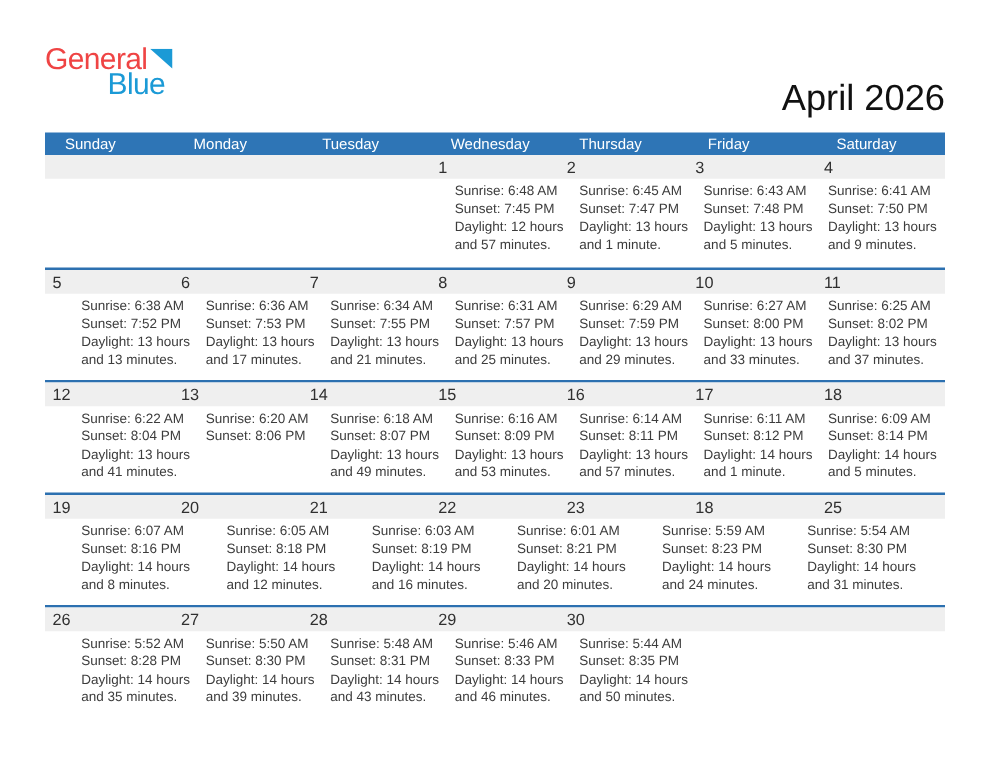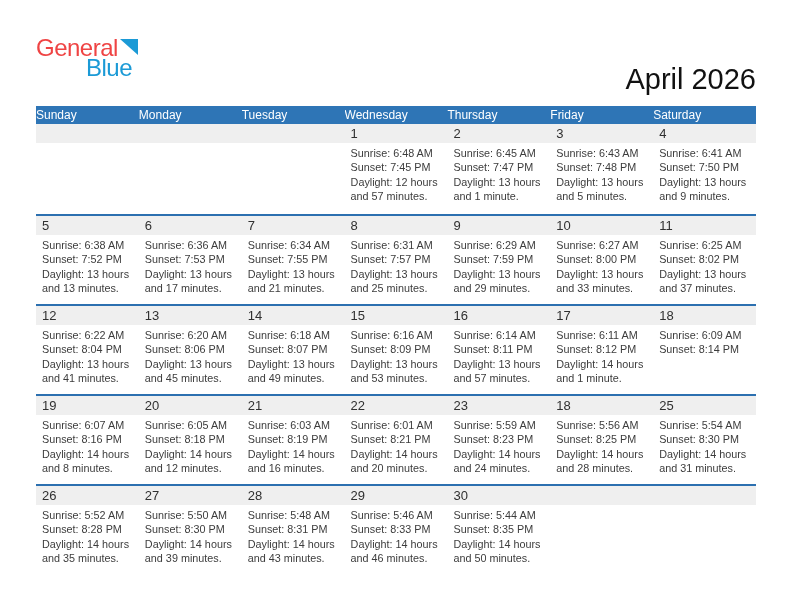--- a/index.html
+++ b/index.html
@@ -13,27 +13,27 @@
   .logo-general { font-size:24px; color:#ef4444; letter-spacing:-0.5px; }
   .logo-tri { margin-left:2px; margin-top:3px; }
   .logo-blue { font-size:24px; color:#1b9ad6; letter-spacing:-0.5px; margin:-4px 16px 0 50px; }
   
   .titleblock { position:absolute; top:34px; right:36px; text-align:right;margin-top:29px; }
   .title { font-size:29px; color:#111111; }
   .subtitle { font-size:17px; color:#1d1d1d; margin-top:9px; }
   
   .calendar { position:absolute; left:36px; right:36px; top:106px; }
   .weekday-bar { display:flex; background:#2e75b6; height:18px; align-items:center; }
-  .weekday-cell { flex:1 1 0; color:#ffffff; font-size:12px; padding-left:0;
+  .weekday-cell { flex:1 1 0; color:#ffffff; font-size:12px; padding-left:16px;
     white-space:nowrap; overflow:hidden; }
   .week-row { height:90px; box-sizing:border-box; }
   .week-row + .week-row { border-top:2px solid #2c70b0; }
   .num-band { display:flex; background:#efefef; height:19px; }
   .num-cell { flex:1 1 0; font-size:13px; color:#303030; padding:2px 0 0 6px; }
-  .detail-band { display:flex; }
+  .detail-band { display:flex;margin-left:23px; }
   .detail-cell { flex:1 1 0; padding:3px 6px 0 6px; font-size:10.8px;
     line-height:14.4px; color:#3c3c3c; }
 </style>
 </head>
 <body>
 
 <div class="page">
 
   <div class="logo">
     <div class="logo-row">
@@ -157,21 +157,20 @@
           </div>
           <div class="detail-band">
             <div class="detail-cell">
               <div class="detail-line">Sunrise: 6:22 AM</div>
               <div class="detail-line">Sunset: 8:04 PM</div>
               <div class="detail-line">Daylight: 13 hours and 41 minutes.</div>
             </div>
             <div class="detail-cell">
               <div class="detail-line">Sunrise: 6:20 AM</div>
               <div class="detail-line">Sunset: 8:06 PM</div>
-              <div class="detail-line">Daylight: 13 hours and 45 minutes.</div>
             </div>
             <div class="detail-cell">
               <div class="detail-line">Sunrise: 6:18 AM</div>
               <div class="detail-line">Sunset: 8:07 PM</div>
               <div class="detail-line">Daylight: 13 hours and 49 minutes.</div>
             </div>
             <div class="detail-cell">
               <div class="detail-line">Sunrise: 6:16 AM</div>
               <div class="detail-line">Sunset: 8:09 PM</div>
               <div class="detail-line">Daylight: 13 hours and 53 minutes.</div>
@@ -182,20 +181,21 @@
               <div class="detail-line">Daylight: 13 hours and 57 minutes.</div>
             </div>
             <div class="detail-cell">
               <div class="detail-line">Sunrise: 6:11 AM</div>
               <div class="detail-line">Sunset: 8:12 PM</div>
               <div class="detail-line">Daylight: 14 hours and 1 minute.</div>
             </div>
             <div class="detail-cell">
               <div class="detail-line">Sunrise: 6:09 AM</div>
               <div class="detail-line">Sunset: 8:14 PM</div>
+              <div class="detail-line">Daylight: 14 hours and 5 minutes.</div>
             </div>
           </div>
         </div>
         <div class="week-row">
           <div class="num-band">
             <div class="num-cell">19</div>
             <div class="num-cell">20</div>
             <div class="num-cell">21</div>
             <div class="num-cell">22</div>
             <div class="num-cell">23</div>
@@ -222,25 +222,20 @@
               <div class="detail-line">Sunrise: 6:01 AM</div>
               <div class="detail-line">Sunset: 8:21 PM</div>
               <div class="detail-line">Daylight: 14 hours and 20 minutes.</div>
             </div>
             <div class="detail-cell">
               <div class="detail-line">Sunrise: 5:59 AM</div>
               <div class="detail-line">Sunset: 8:23 PM</div>
               <div class="detail-line">Daylight: 14 hours and 24 minutes.</div>
             </div>
             <div class="detail-cell">
-              <div class="detail-line">Sunrise: 5:56 AM</div>
-              <div class="detail-line">Sunset: 8:25 PM</div>
-              <div class="detail-line">Daylight: 14 hours and 28 minutes.</div>
-            </div>
-            <div class="detail-cell">
               <div class="detail-line">Sunrise: 5:54 AM</div>
               <div class="detail-line">Sunset: 8:30 PM</div>
               <div class="detail-line">Daylight: 14 hours and 31 minutes.</div>
             </div>
           </div>
         </div>
         <div class="week-row">
           <div class="num-band">
             <div class="num-cell">26</div>
             <div class="num-cell">27</div>

